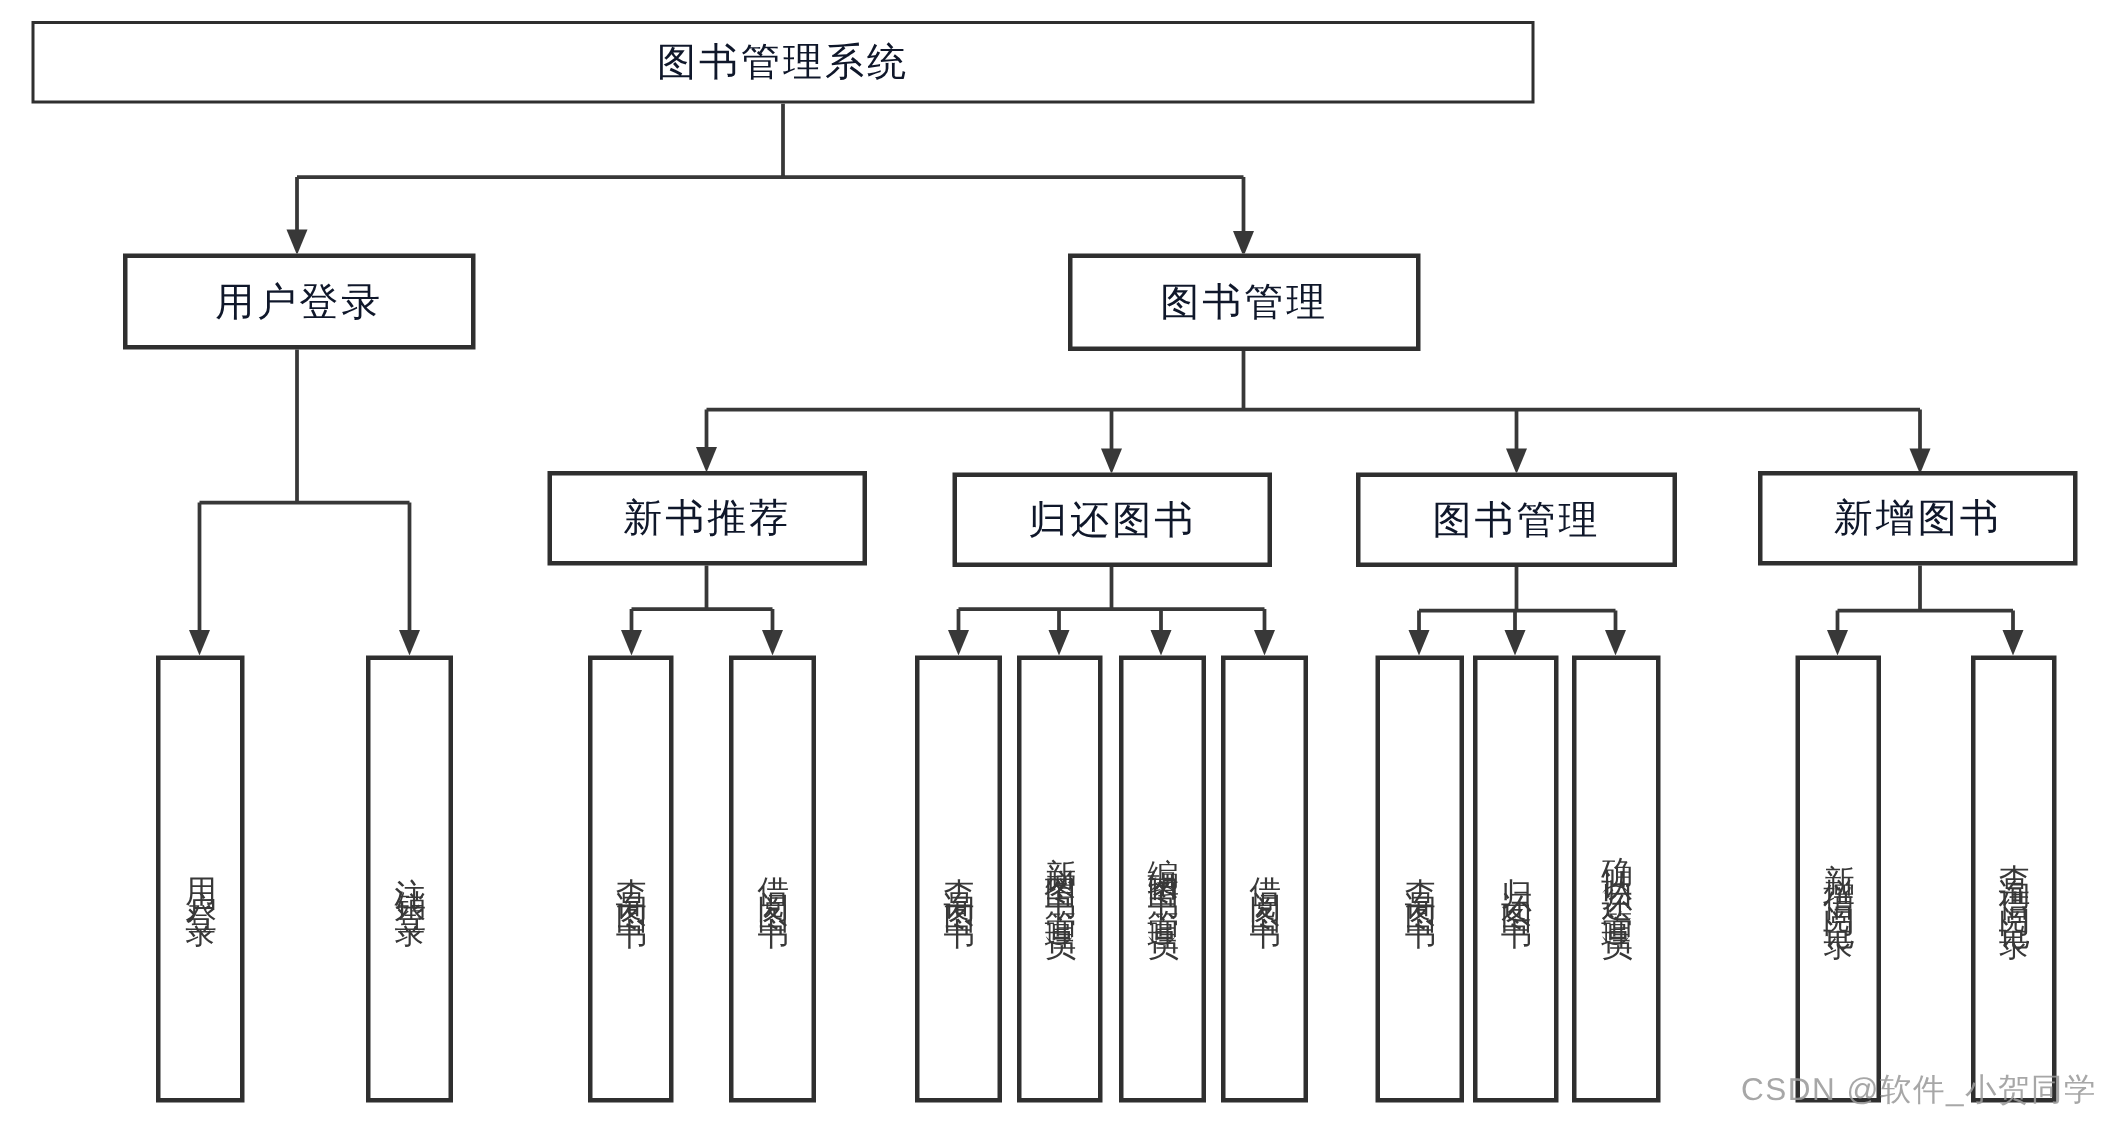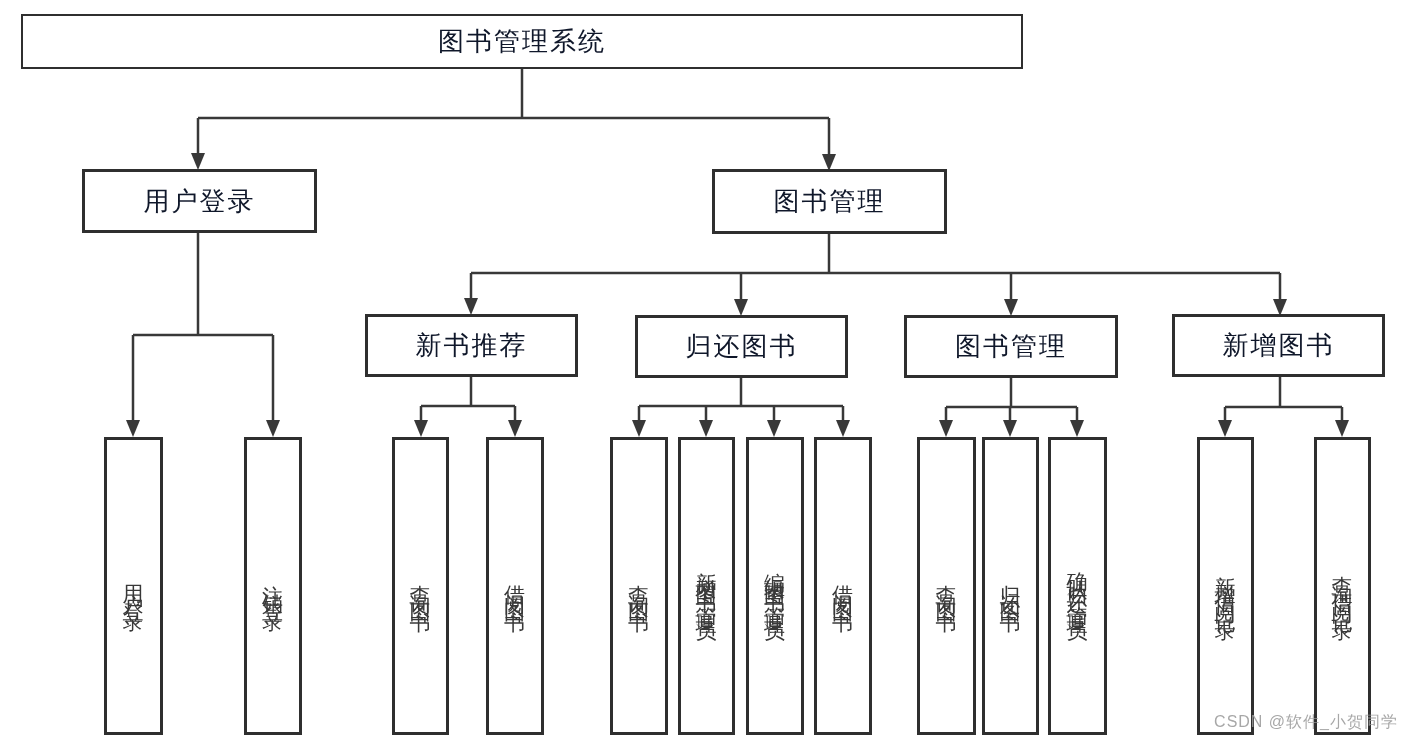--- a/index.html
+++ b/index.html
@@ -53,21 +53,21 @@
     letter-spacing: 9px;
     line-height: 1;
     color: #383838;
     white-space: nowrap;
   }
   .vbox .vtext.long { letter-spacing: 7px; }
   #watermark {
     position: absolute;
     right: 7px;
     top: 712px;
-    font-size: 16px;
+    font-size: 21px;
     letter-spacing: 1px;
     color: rgba(155, 155, 155, 0.88);
     z-index: 3;
     white-space: nowrap;
   }
 </style>
 </head>
 <body>
 
 <div id="stage">

